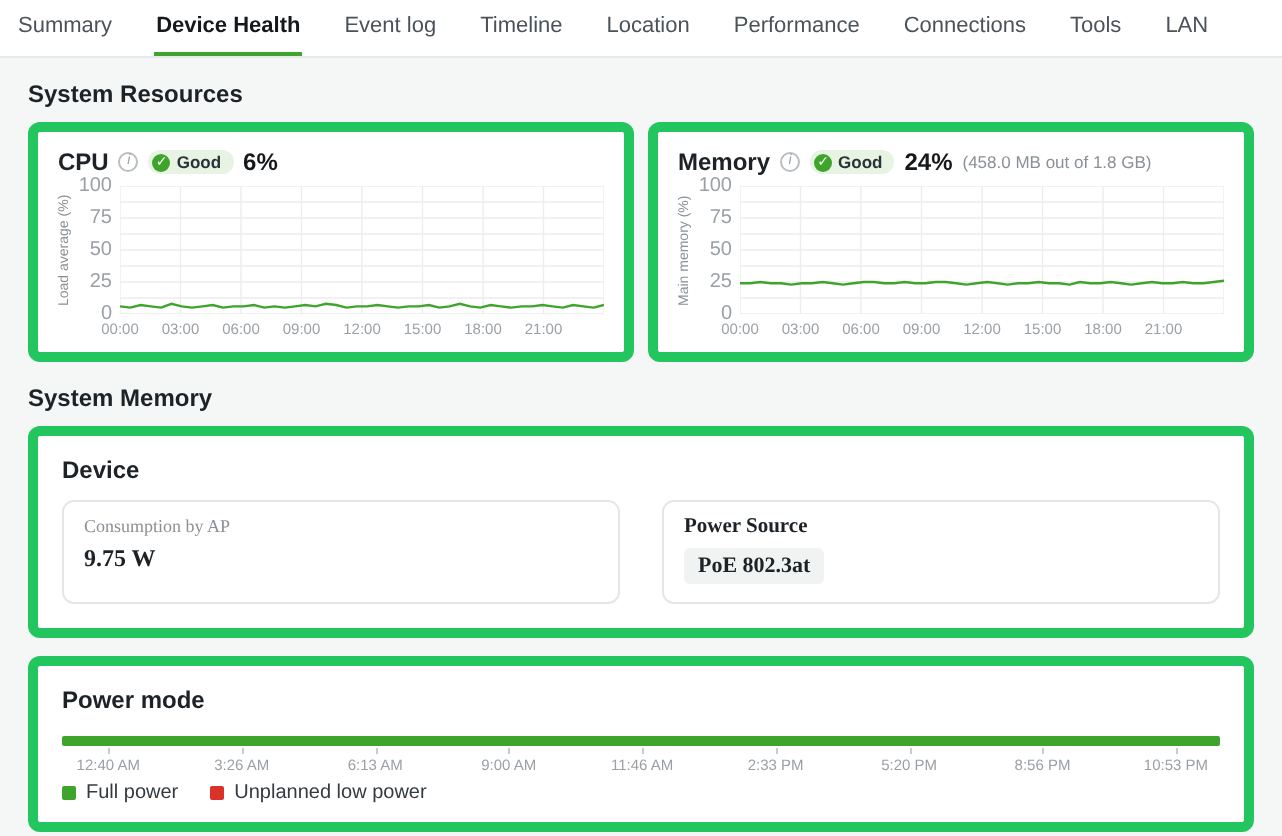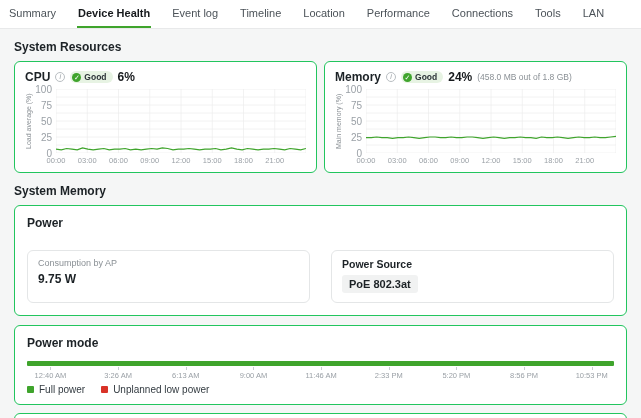--- a/index.html
+++ b/index.html
@@ -10,21 +10,21 @@
   .topbar { height:29px; background:#ffffff; border-bottom:1px solid #e8e9ea;
             display:flex; align-items:stretch; padding:0 8px; gap:20px; }
   .tab { display:flex; align-items:center; font-size:11px; color:#4b5258;
          border-bottom:2px solid transparent; padding:0 1px; cursor:default; white-space:nowrap; }
   .tab.active { color:#16191c; font-weight:bold; border-bottom-color:#3fa42c; }
 
   .content { padding:0 14px; }
   .section-title { font-size:12px; font-weight:bold; color:#1c2226; margin:11px 0 7px; }
 
   .cards-row { display:flex; gap:7px; }
-  .card { background:#fff; border:1px solid #22c55e; border-radius:6px; }
+  .card { background:#fff; border:5px solid #22c55e; border-radius:6px; }
 
   
   .chart-card { flex:1; padding:8px 10px 6px; }
   .card-head { display:flex; align-items:center; gap:5px; margin-bottom:5px; }
   .c-title { font-size:12px; font-weight:bold; }
   .info-icon { width:10px; height:10px; border:1px solid #b9bec2; border-radius:50%;
                color:#9aa0a5; font-size:7px; line-height:8px; text-align:center; font-style:italic; }
   .badge { display:flex; align-items:center; gap:3px; background:#e7f3e3; border-radius:9px;
            padding:1px 6px 1px 2px; }
   .check-circle { width:9px; height:9px; border-radius:50%; background:#3fa42c; color:#fff;
@@ -38,21 +38,21 @@
             font-size:7px; color:#8a9095; text-align:center; }
   .ycol { width:20px; position:relative; }
   .ytick { position:absolute; right:4px; transform:translateY(-50%); font-size:10px; color:#9aa0a6; }
   .plot { flex:1; position:relative; }
   .plot svg { position:absolute; inset:0; width:100%; height:100%; }
   .xrow { position:relative; height:13px; margin-left:31px; }
   .xlab { position:absolute; top:3px; transform:translateX(-50%); font-size:7.5px; color:#9aa0a6; white-space:nowrap; }
 
   
   .power-card { padding:10px 12px 12px; margin-bottom:9px; }
-  .sub-row { display:flex; gap:21px; margin-top:20px; }
+  .sub-row { display:flex; gap:21px; margin-top:8px;font-family:Liberation Serif, serif; }
   .sub-card { flex:1; border:1px solid #e4e6e7; border-radius:6px; padding:7px 10px 9px; }
   .sub-label { font-size:9px; color:#8a9095; }
   .sub-label.dark { color:#1c2226; font-weight:bold; font-size:10.5px; }
   .sub-value { font-size:12px; font-weight:bold; margin-top:4px; }
   .pill-value { display:inline-block; background:#f1f2f2; border-radius:3px;
                 padding:3px 7px; font-size:11px; font-weight:bold; margin-top:5px; }
 
   
   .timeline-card { padding:10px 12px 9px; margin-bottom:8px; }
   .t-title { font-size:12px; font-weight:bold; margin-bottom:11px; }
@@ -195,21 +195,21 @@
           <span class="xlab" style="left: 75%;">18:00</span>
           <span class="xlab" style="left: 87.5%;">21:00</span>
         </div>
     </div>
 
   </div>
 
   <div class="section-title">System Memory</div>
 
   <div class="card power-card">
-    <div class="t-title" style="margin-bottom:0">Power</div>
+    <div class="t-title" style="margin-bottom:0">Device</div>
     <div class="sub-row">
       <div class="sub-card">
         <div class="sub-label">Consumption by AP</div>
         <div class="sub-value">9.75 W</div>
       </div>
       <div class="sub-card">
         <div class="sub-label dark">Power Source</div>
         <div class="pill-value">PoE 802.3at</div>
       </div>
     </div>

